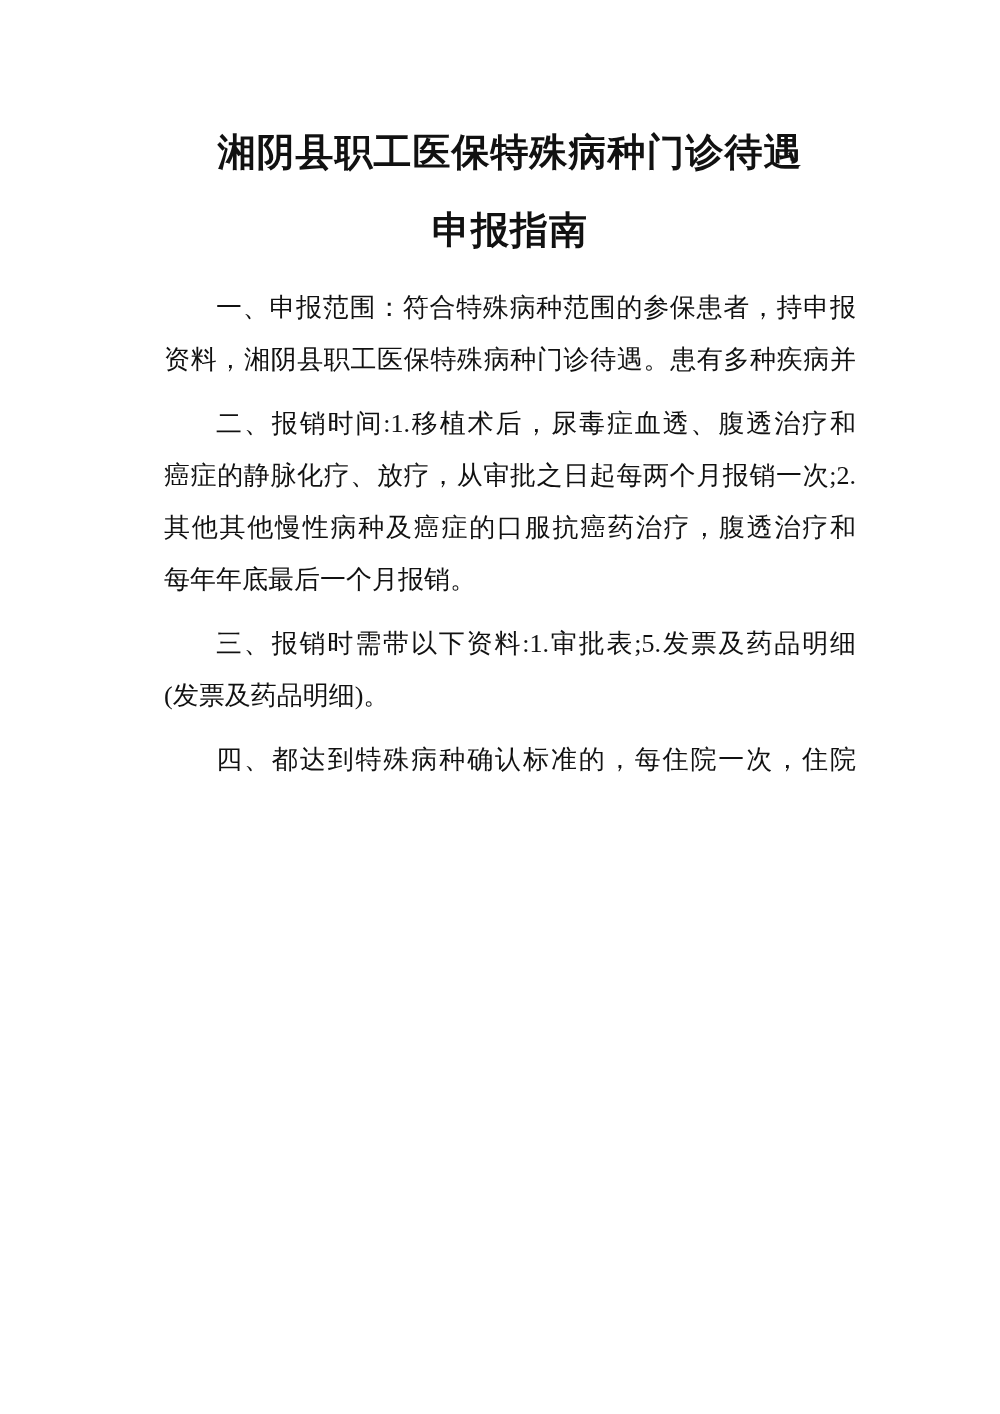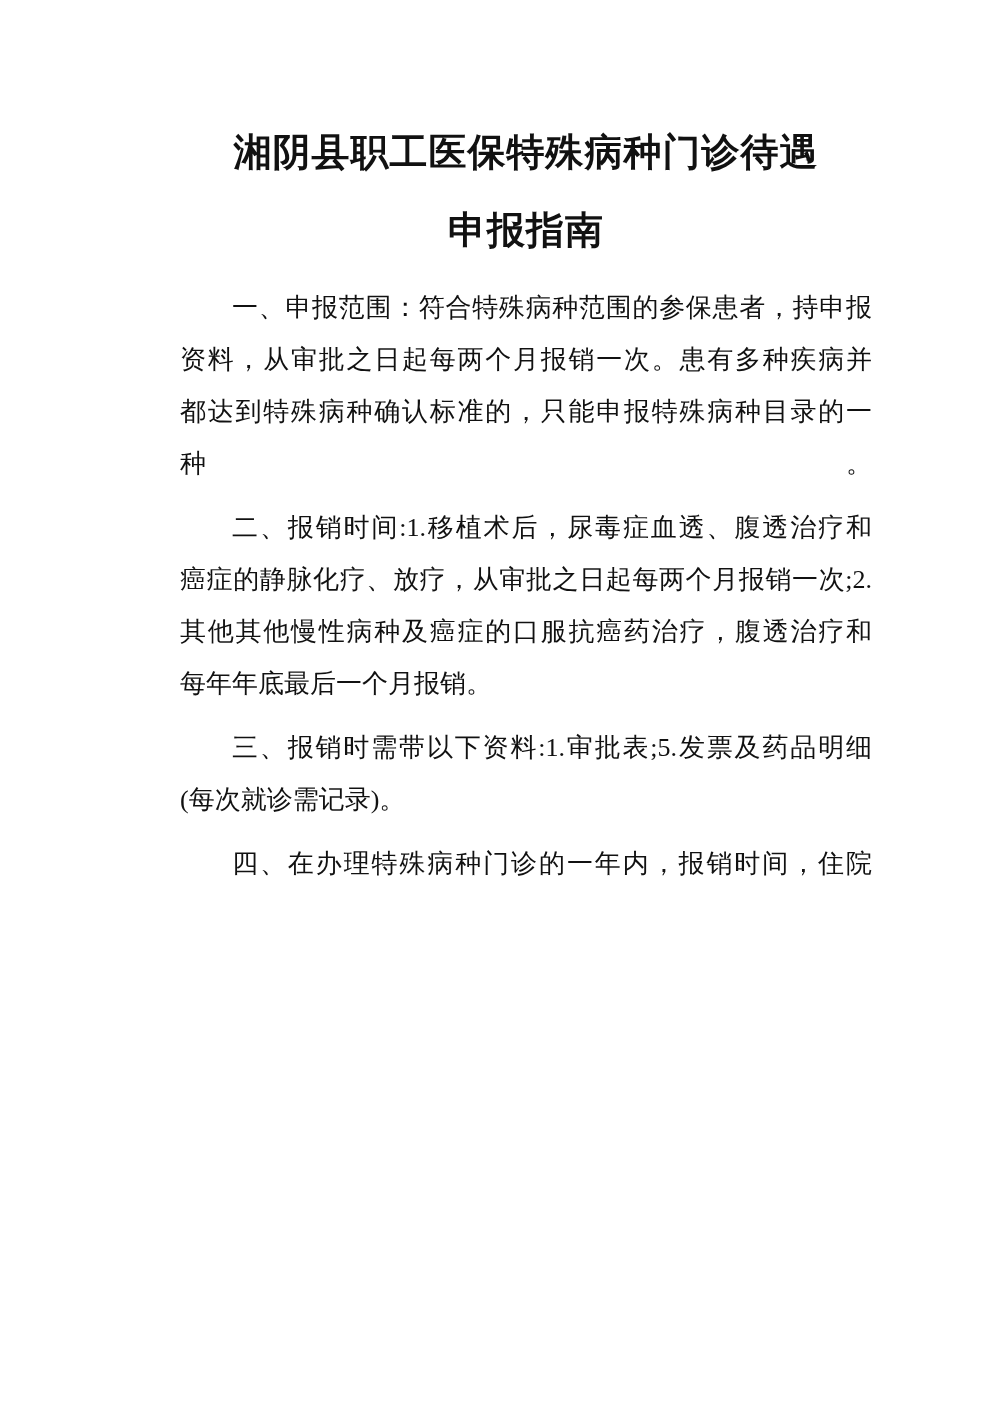--- a/index.html
+++ b/index.html
@@ -11,21 +11,21 @@
     position: relative;
     width: 1000px;
     height: 1414px;
     background: #ffffff;
     color: #111111;
     font-family: "Liberation Serif", "DejaVu Serif", serif;
     overflow: hidden;
   }
   .content {
     position: absolute;
-    left: 168px;
+    left: 152px;
     top: 126px;
     width: 716px;
   }
   .title {
     margin: 0;
     font-size: 38px;
     line-height: 52px;
     font-weight: bold;
     text-align: center;
     letter-spacing: 1px;
@@ -60,36 +60,35 @@
 <div class="page">
   <div class="content">
 
     <h1 class="title">湘阴县职工医保特殊病种门诊待遇</h1>
     <h1 class="title subtitle">申报指南</h1>
 
     <div class="bodytext">
 
       <p class="para">
         <span class="line first j">一、申报范围：符合特殊病种范围的参保患者，持申报</span>
-        <span class="line j">资料，从审批之日起每两个月报销一次。患有多种疾病并</span>
-        <span class="line j">都达到特殊病种确认标准的，只能申报特殊病种目录的一种。</span>
+        <span class="line j">资料，湘阴县职工医保特殊病种门诊待遇。患有多种疾病并</span>
       </p>
 
       <p class="para">
         <span class="line first j">二、报销时间:1.移植术后，尿毒症血透、腹透治疗和</span>
         <span class="line j">癌症的静脉化疗、放疗，从审批之日起每两个月报销一次;2.</span>
         <span class="line j">其他其他慢性病种及癌症的口服抗癌药治疗，腹透治疗和</span>
         <span class="line">每年年底最后一个月报销。</span>
       </p>
 
       <p class="para">
         <span class="line first j">三、报销时需带以下资料:1.审批表;5.发票及药品明细</span>
-        <span class="line">(每次就诊需记录)。</span>
+        <span class="line">(发票及药品明细)。</span>
       </p>
 
       <p class="para">
-        <span class="line first j">四、在办理特殊病种门诊的一年内，报销时间，住院</span>
+        <span class="line first j">四、都达到特殊病种确认标准的，每住院一次，住院</span>
       </p>
 
 
     </div>
   </div>
 </div>
 
 </body></html>

